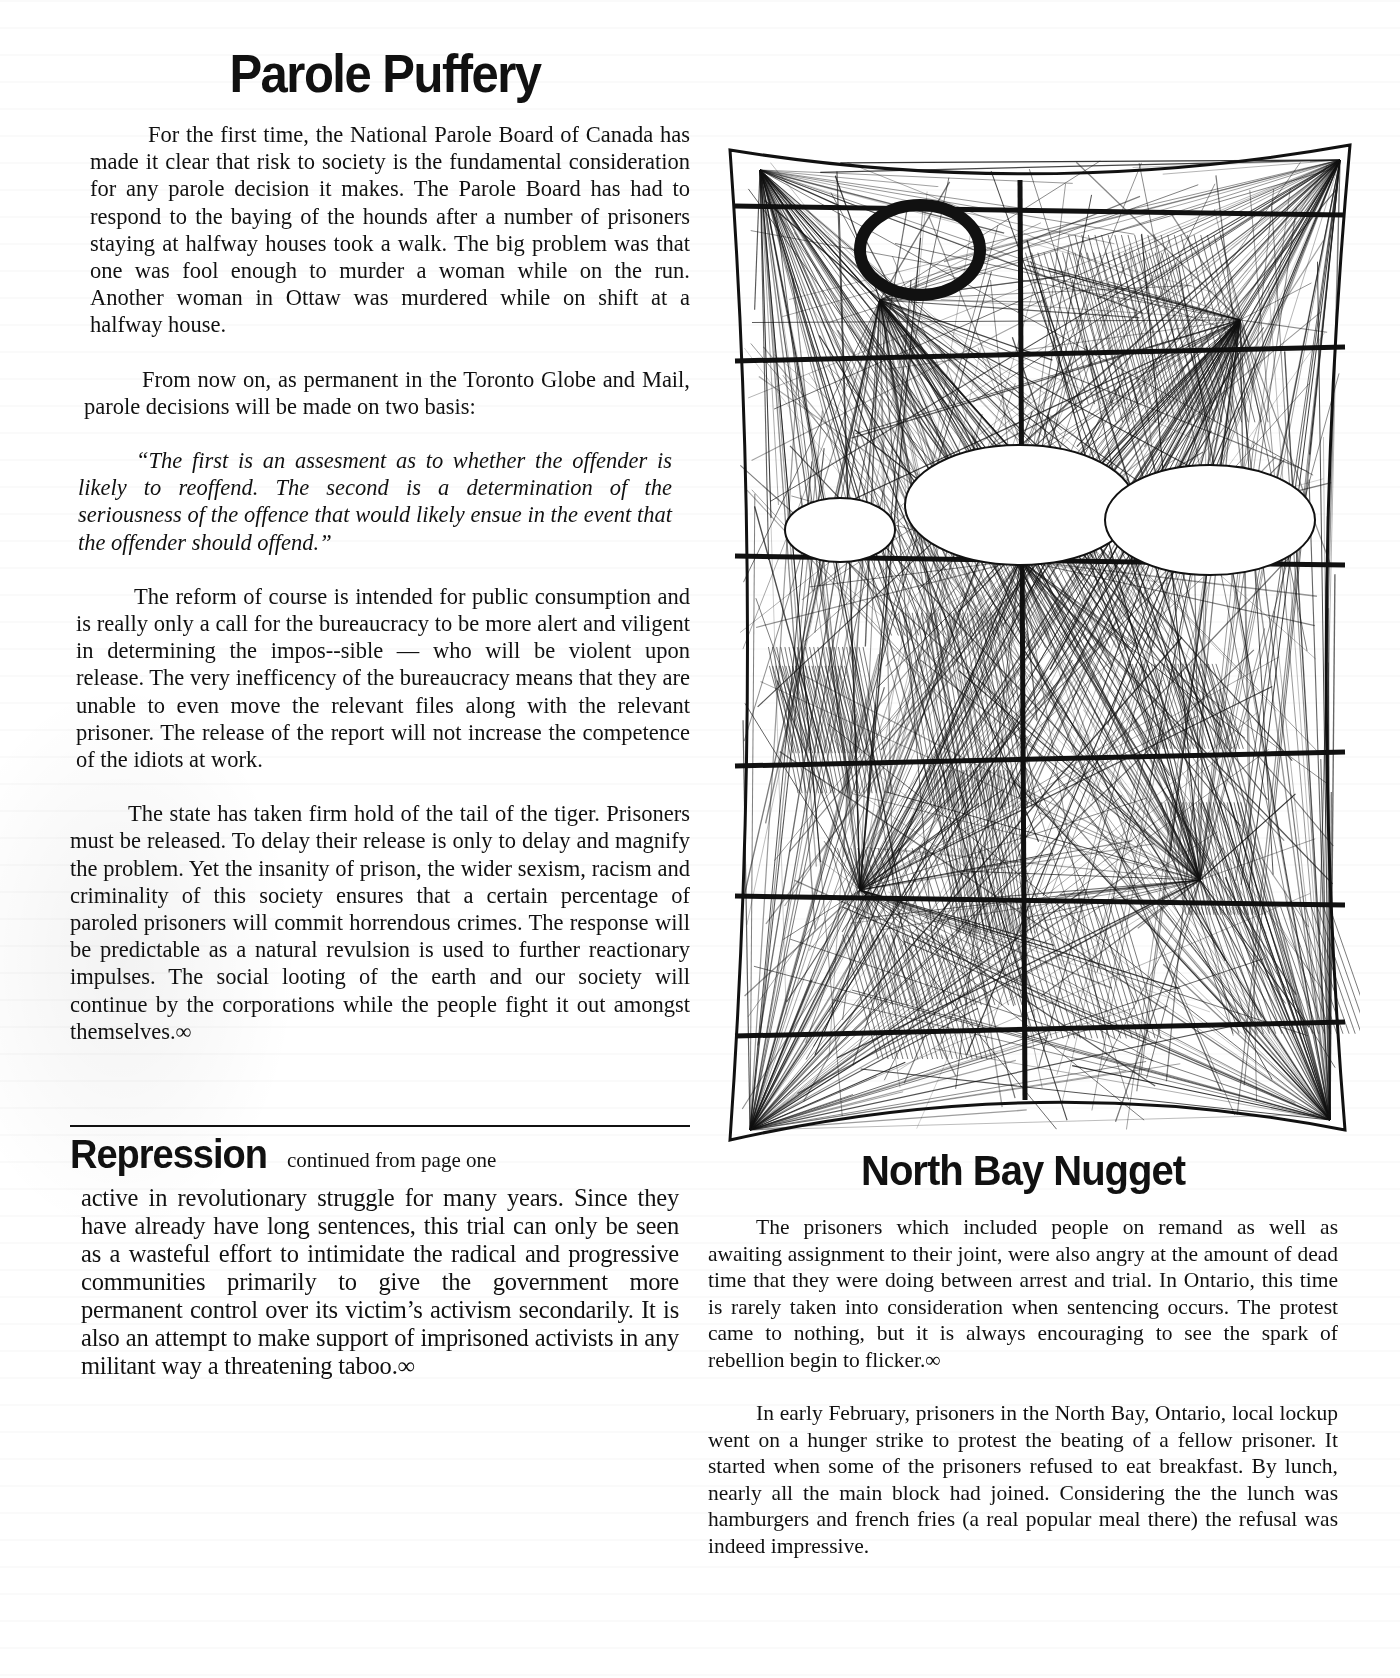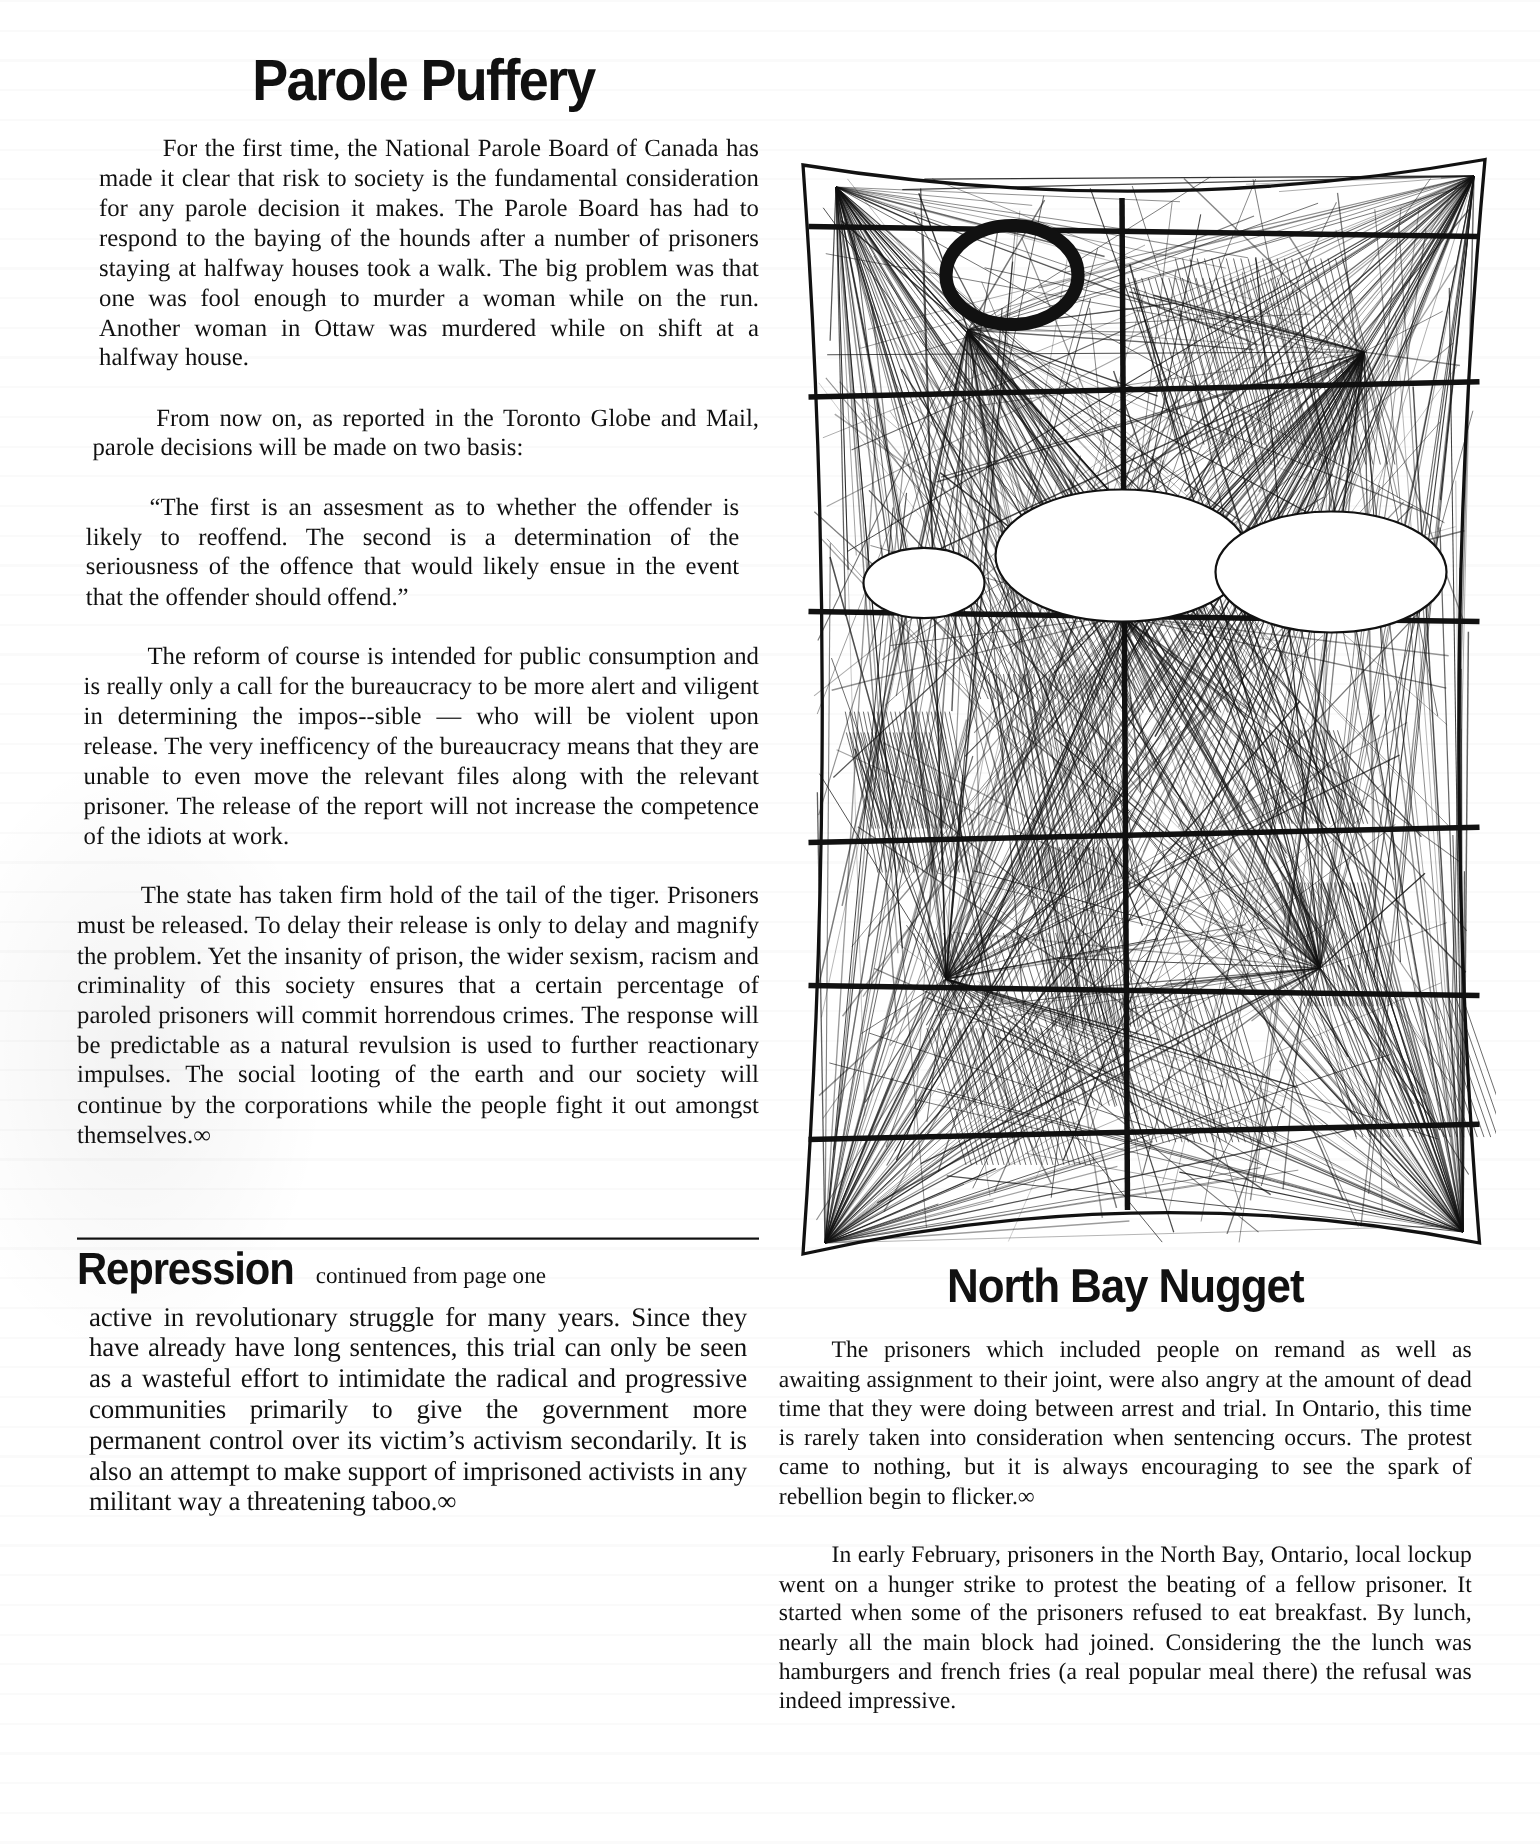--- a/index.html
+++ b/index.html
@@ -27,21 +27,21 @@
     font-family: "Liberation Sans", sans-serif; font-weight: bold;
     font-size: 49px; letter-spacing: -1.5px; margin: 0; line-height: 1;
     transform: scaleY(1.08);
   }
   #title-parole { text-align: center; padding-left: 10px; margin-bottom: 22px; }
   p.body {
     margin: 0; font-size: 22.5px; line-height: 27.2px;
     text-align: justify; text-indent: 58px;
   }
   p.body + p.body { margin-top: 27px; }
-  p.quote { padding-left: 8px; padding-right: 18px; }
+  p.quote { font-style: italic; padding-left: 8px; padding-right: 18px; }
 
   .rule { height: 2px; background: #111; margin: 0; }
   .rep-head { display: flex; align-items: baseline; gap: 20px; margin-top: 8px; margin-bottom: 6px; }
   .rep-head h1 { font-size: 38px; letter-spacing: -1px; }
   .rep-sub { font-size: 21px; }
   p.rep-body {
     margin: 11px; font-size: 24.5px; line-height: 28px; text-align: justify;
     letter-spacing: -0.2px;
   }
   #title-nugget { text-align: center; font-size: 40px; letter-spacing: -1px; margin-bottom: 24px; }
@@ -55,21 +55,21 @@
 </head>
 <body>
 
 <div class="bleed"></div>
 <div class="bleed-left"></div>
 
 <section class="col-left">
   <article>
     <h1 class="headline" id="title-parole">Parole Puffery</h1>
     <p class="body" style="padding-left:20px;">For the first time, the National Parole Board of Canada has made it clear that risk to society is the fundamental consideration for any parole decision it makes. The Parole Board has had to respond to the baying of the hounds after a number of prisoners staying at halfway houses took a walk. The big problem was that one was fool enough to murder a woman while on the run. Another woman  in Ottaw was murdered while on shift at a halfway house.</p>
-    <p class="body" style="padding-left:14px;">From now on, as reported in the Toronto Globe and Mail, parole decisions will be made on two basis:</p>
+    <p class="body" style="padding-left:14px;">From now on, as permanent in the Toronto Globe and Mail, parole decisions will be made on two basis:</p>
     <p class="body quote">“The first is an assesment as to whether the offender is likely to reoffend. The second is a determination of the seriousness of the offence that would likely ensue in the event that the offender should offend.”</p>
     <p class="body" style="padding-left:6px;">The reform of course is intended for public consumption and is really only a call for the bureaucracy to be more alert and viligent in determining the impos--sible — who will be violent upon release. The very inefficency of the bureaucracy means that they are unable to even move the relevant files along with the relevant prisoner. The release of the report will not increase the competence of the idiots at work.</p>
     <p class="body">The state has taken firm hold of the tail of the tiger. Prisoners must be released. To delay their release is only to delay and magnify the problem. Yet the insanity of prison, the wider sexism, racism and criminality of this society ensures that a certain percentage of paroled prisoners will commit horrendous crimes. The response will be predictable as a natural revulsion is used to further reactionary impulses. The social looting of the earth and our society will continue by the corporations while the people fight it out amongst themselves.∞</p>
   </article>
 
   <div style="height:80px;"></div>
   <div class="rule"></div>
 
   <article>
     <div class="rep-head">

